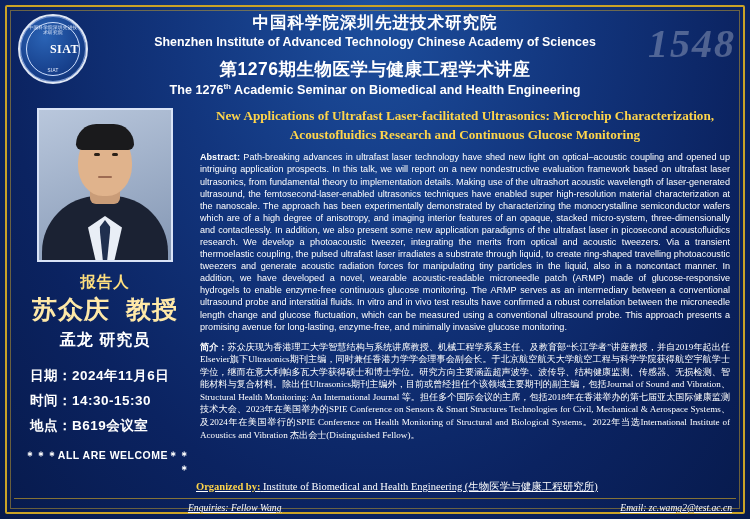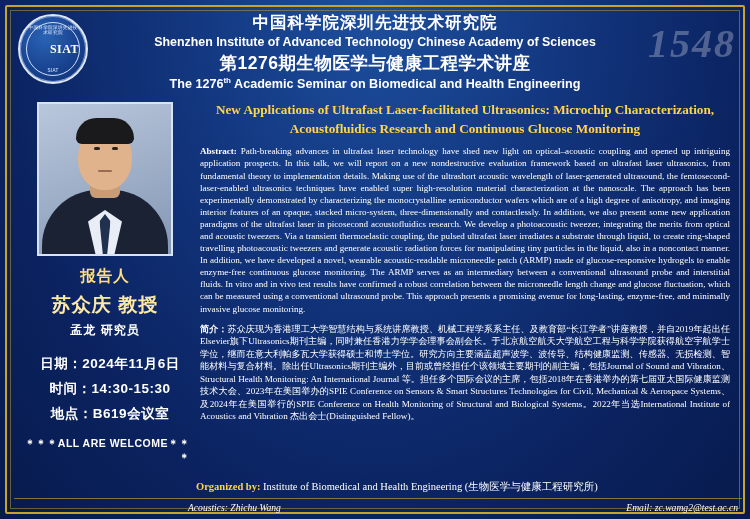--- a/index.html
+++ b/index.html
@@ -26,21 +26,21 @@
   }
   
   .header{
     position:relative;
     text-align:center;
     padding:6px 70px 4px 70px;
     color:#fff;
   }
   .h-cn1{font-size:16.5px;font-weight:bold;letter-spacing:1px;color:#ffffff;line-height:1.25;}
   .h-en1{font-size:12.4px;font-weight:bold;color:#ffffff;line-height:1.3;margin-top:1px;}
-  .h-cn2{font-size:17.5px;font-weight:bold;color:#ffffff;line-height:1.3;margin-top:2px;letter-spacing:.5px;}
+  .h-cn2{font-size:17.5px;font-weight:bold;color:#ffffff;line-height:1.3;margin-top:8px;letter-spacing:.5px;}
   .h-en2{font-size:12.6px;font-weight:bold;color:#ffffff;line-height:1.3;margin-top:1px;}
   .h-en2 sup{font-size:8px;vertical-align:super;}
   .seal{
     position:absolute;left:12px;top:8px;width:66px;height:66px;border-radius:50%;
     background:radial-gradient(circle at 38% 32%, #2a63b5 0%, #17408c 60%, #0f2e6b 100%);
     border:2px solid #dfe7f5;
     box-shadow:0 0 0 1px #7e9bd4 inset;
     display:flex;align-items:center;justify-content:center;
   }
   .seal-inner{
@@ -101,48 +101,48 @@
   }
   .ph-hair{
     position:absolute;bottom:110px;left:50%;transform:translateX(-50%);
     width:58px;height:26px;background:#1a1a1c;border-radius:28px 28px 8px 8px;
   }
   .ph-eye{position:absolute;width:6px;height:3px;background:#2b2118;border-radius:2px;bottom:104px;}
   .ph-eye.l{left:55px;} .ph-eye.r{left:73px;}
   .ph-mouth{position:absolute;width:14px;height:2px;background:#9d6b52;border-radius:2px;bottom:82px;left:59px;}
 
   .l-label{font-size:15.5px;font-weight:bold;color:#ffdf7e;margin-top:10px;letter-spacing:1px;}
-  .l-name{font-size:19px;font-weight:bold;color:#ffe9a8;margin-top:5px;letter-spacing:1px;}
+  .l-name{font-size:25px;font-weight:bold;color:#ffe9a8;letter-spacing:1px;font-family:Liberation Mono, monospace;}
   .l-label2{font-size:15px;font-weight:bold;color:#ffffff;margin-top:14px;letter-spacing:1px;}
-  .l-name2{font-size:12px;font-weight:bold;color:#ffffff;margin-top:4px;letter-spacing:1px;}
-  .meta{margin-top:16px;text-align:center;padding-left:10px;}
+  .l-name2{font-size:16px;font-weight:bold;color:#ffffff;margin-top:4px;letter-spacing:1px;}
+  .meta{margin-top:16px;text-align:left;padding-left:10px;}
   .meta div{font-size:13.5px;font-weight:bold;color:#ffffff;margin-bottom:7px;letter-spacing:.5px;}
   .welcome{
     margin-top:14px;font-size:10.5px;font-weight:bold;color:#ffffff;letter-spacing:.5px;text-align:right;padding-left:2px;
   }
 
   .right{flex:1;min-width:0;color:#fff;padding-top:2px;}
   .talk-title{
     text-align:center;color:#ffd54a;font-weight:bold;font-size:13.2px;line-height:1.45;
     font-family:"Liberation Serif", serif;
     padding:0 4px;
   }
   .abstract{
     margin-top:7px;font-size:9.1px;line-height:1.33;text-align:justify;color:#ffffff;
-    font-family:Liberation Serif, serif;
+    font-family:Liberation Sans, sans-serif;
   }
   .abstract b{font-weight:bold;}
   .bio{
     margin-top:8px;font-size:9.1px;line-height:1.38;text-align:justify;color:#ffffff;
     font-family:"Liberation Serif", serif;
   }
   .bio b{font-weight:bold;}
   
   .footer{
-    position:absolute;left:14px;right:8px;bottom:6px;color:#fff;
+    position:absolute;left:14px;right:14px;bottom:6px;color:#fff;text-decoration:underline;
   }
   .org{
     font-size:10.5px;color:#ffffff;font-family:"Liberation Serif", serif;
     padding-left:182px;
   }
   .org b{color:#ffd54a;font-weight:bold;}
   .foot-line{
     margin-top:4px;border-top:1px solid rgba(201,162,39,.65);
     display:flex;justify-content:space-between;align-items:center;
     padding:3px 4px 0 4px;
@@ -202,17 +202,17 @@
     <div class="right">
       <div class="talk-title">New Applications of Ultrafast Laser-facilitated Ultrasonics: Microchip Characterization, Acoustofluidics Research and Continuous Glucose Monitoring</div>
       <div class="abstract"><b>Abstract:</b><span> Path-breaking advances in ultrafast laser technology have shed new light on optical–acoustic coupling and opened up intriguing application prospects. In this talk, we will report on a new nondestructive evaluation framework based on ultrafast laser ultrasonics, from fundamental theory to implementation details. Making use of the ultrashort acoustic wavelength of laser-generated ultrasound, the femtosecond-laser-enabled ultrasonics techniques have enabled super high-resolution material characterization at the nanoscale. The approach has been experimentally demonstrated by characterizing the monocrystalline semiconductor wafers which are of a high degree of anisotropy, and imaging interior features of an opaque, stacked micro-system, three-dimensionally and contactlessly. In addition, we also present some new application paradigms of the ultrafast laser in picosecond acoustofluidics research. We develop a photoacoustic tweezer, integrating the merits from optical and acoustic tweezers. Via a transient thermoelastic coupling, the pulsed ultrafast laser irradiates a substrate through liquid, to create ring-shaped travelling photoacoustic tweezers and generate acoustic radiation forces for manipulating tiny particles in the liquid, also in a noncontact manner. In addition, we have developed a novel, wearable acoustic-readable microneedle patch (ARMP) made of glucose-responsive hydrogels to enable enzyme-free continuous glucose monitoring. The ARMP serves as an intermediary between a conventional ultrasound probe and interstitial fluids. In vitro and in vivo test results have confirmed a robust correlation between the microneedle length change and glucose fluctuation, which can be measured using a conventional ultrasound probe. This approach presents a promising avenue for long-lasting, enzyme-free, and minimally invasive glucose monitoring.</span></div>
       <div class="bio"><b>简介：</b><span>苏众庆现为香港理工大学智慧结构与系统讲席教授、机械工程学系系主任、及教育部“长江学者”讲座教授，并自2019年起出任Elsevier旗下Ultrasonics期刊主编，同时兼任香港力学学会理事会副会长。于北京航空航天大学航空工程与科学学院获得航空宇航学士学位，继而在意大利帕多瓦大学获得硕士和博士学位。研究方向主要涵盖超声波学、波传导、结构健康监测、传感器、无损检测、智能材料与复合材料。除出任Ultrasonics期刊主编外，目前或曾经担任个该领域主要期刊的副主编，包括Journal of Sound and Vibration、 Structural Health Monitoring: An International Journal 等。担任多个国际会议的主席，包括2018年在香港举办的第七届亚太国际健康监测技术大会、2023年在美国举办的SPIE Conference on Sensors &amp; Smart Structures Technologies for Civil, Mechanical &amp; Aerospace Systems、及2024年在美国举行的SPIE Conference on Health Monitoring of Structural and Biological Systems。2022年当选International Institute of Acoustics and Vibration 杰出会士(Distinguished Fellow)。</span></div>
     </div>
   </div>
 
   <div class="footer">
     <div class="org"><b>Organized by:</b>&nbsp;<span>Institute of Biomedical and Health Engineering (生物医学与健康工程研究所)</span></div>
     <div class="foot-line">
-      <div class="l">Acoustics: Zhichu Wang</div>
+      <div class="l">Enquiries: Fellow Wang</div>
       <div>Email: zc.wamg2@test.ac.cn</div>
     </div>
   </div>
 </div>
 
 </body></html>

